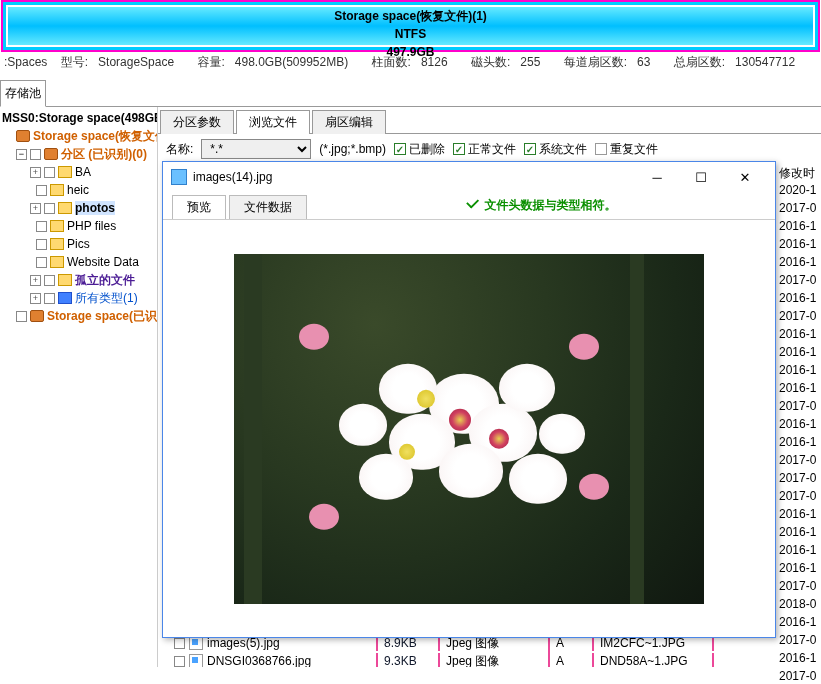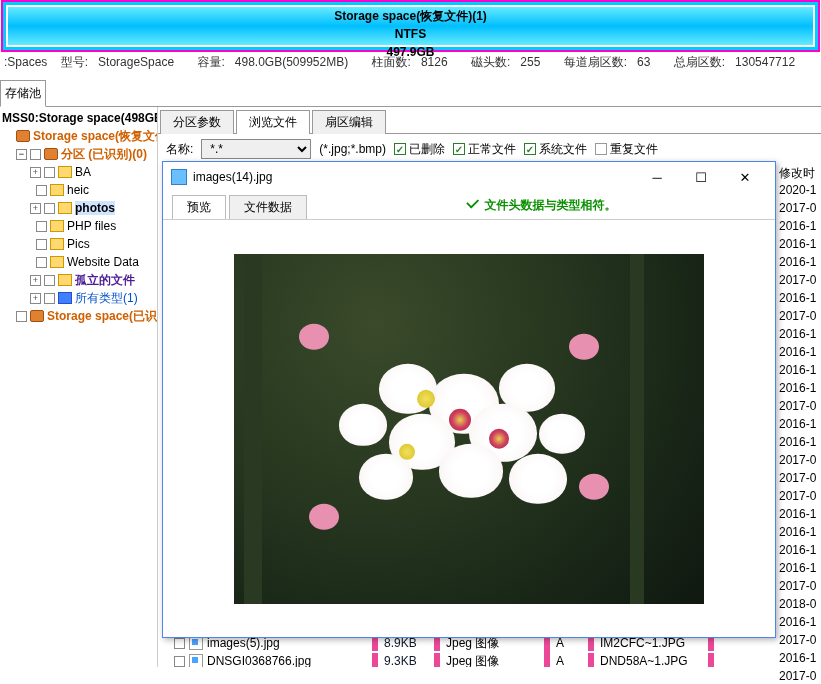--- a/index.html
+++ b/index.html
@@ -35,21 +35,21 @@
 .sub-tab { padding:3px 12px; border:1px solid #999; border-bottom:none; background:#f0f0f0; margin-left:2px; position:relative; top:1px; }
 .sub-tab.active { background:#fff; }
 .filter-row { display:flex; align-items:center; padding:5px 8px; gap:8px; }
 .filter-row .lbl { }
 .filter-row select, .filter-row input[type=text] { border:1px solid #888; padding:1px 4px; height:20px; font-size:12px; }
 .filter-row .sel { width:110px; }
 .chk2 { display:inline-flex; align-items:center; gap:3px; }
 .chk2 .box { width:12px; height:12px; border:1px solid #2a7e2a; display:inline-flex; align-items:center; justify-content:center; color:#2a7e2a; font-size:10px; font-weight:bold; }
 .chk2.off .box { border-color:#999; color:transparent; }
 .list-area { flex:1; overflow:hidden; position:relative; }
-.col { padding:1px 6px; border-right:6px solid #ec4899; }
+.col { padding:1px 6px; border-right:2px solid #ec4899; }
 .c-name{ width:220px; } .c-size{ width:62px; } .c-type{ width:110px; } .c-attr{ width:44px; } .c-short{ width:120px; }
 .rows { position:absolute; left:0; right:0; top:18px; bottom:0; }
 .row { display:flex; height:18px; align-items:center; }
 .row .c-name { display:flex; align-items:center; padding-left:16px; }
 .row .c-name .rchk { width:11px;height:11px;border:1px solid #888;margin-right:4px;flex-shrink:0; }
 .row .c-name .rico { width:14px;height:14px;margin-right:4px;flex-shrink:0;background:#fff;border:1px solid #999;position:relative; }
 .row .c-name .rico::after{content:"";position:absolute;left:2px;top:2px;width:6px;height:6px;background:#4aa3ff;}
 .row .c-size { color:#0f172a; }
 .date-col { position:absolute; right:0; top:165px; width:44px; }
 .date-col .d { height:18px; padding-left:2px; }

